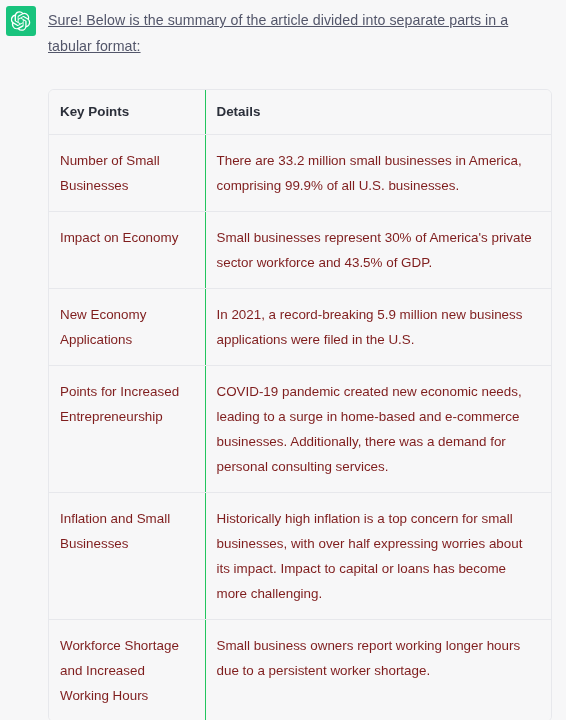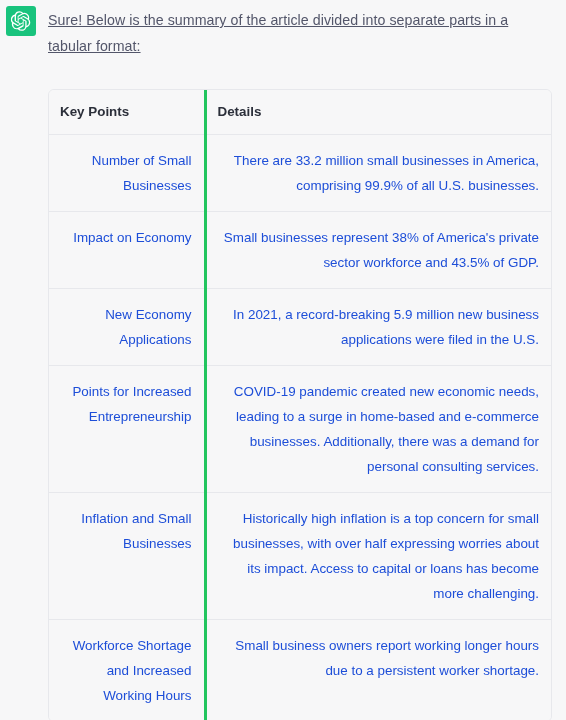--- a/index.html
+++ b/index.html
@@ -66,35 +66,35 @@
     table-layout: fixed;
     background: #f7f7f8;
   }
   table.summary th, table.summary td {
     text-align: left;
     vertical-align: top;
     padding: 13px 12px 13px 11px;
     font-size: 13.4px;
     line-height: 25px;
     border-bottom: 1px solid #e7e8ec;
-    border-right: 3px solid #22c55e;
+    border-right: 1px solid #22c55e;
     overflow-wrap: break-word;
   }
   table.summary th:last-child,
   table.summary td:last-child { border-right: none; }
   table.summary tr:last-child td { border-bottom: none; }
   table.summary th {
     font-weight: bold;
     color: #2b2f3a;
     font-size: 13.4px;
     padding-top: 11px;
     padding-bottom: 11px;
     line-height: 22px;
   }
-  table.summary td { color: #1d4ed8; text-align: right; }
+  table.summary td { color: #7f1d1d; }
   col.c-key { width: 156px; }
   col.c-det { width: 346px; }
 </style>
 </head>
 <body>
 
 <div class="message">
 
   <div class="avatar">
     <span>
@@ -120,33 +120,33 @@
             <th>Details</th>
           </tr>
         </thead>
         <tbody>
           <tr>
             <td>Number of Small Businesses</td>
             <td>There are 33.2 million small businesses in America, comprising 99.9% of all U.S. businesses.</td>
           </tr>
           <tr>
             <td>Impact on Economy</td>
-            <td>Small businesses represent 38% of America's private sector workforce and 43.5% of GDP.</td>
+            <td>Small businesses represent 30% of America's private sector workforce and 43.5% of GDP.</td>
           </tr>
           <tr>
             <td>New Economy Applications</td>
             <td>In 2021, a record-breaking 5.9 million new business applications were filed in the U.S.</td>
           </tr>
           <tr>
             <td>Points for Increased Entrepreneurship</td>
             <td>COVID-19 pandemic created new economic needs, leading to a surge in home-based and e-commerce businesses. Additionally, there was a demand for personal consulting services.</td>
           </tr>
           <tr>
             <td>Inflation and Small Businesses</td>
-            <td>Historically high inflation is a top concern for small businesses, with over half expressing worries about its impact. Access to capital or loans has become more challenging.</td>
+            <td>Historically high inflation is a top concern for small businesses, with over half expressing worries about its impact. Impact to capital or loans has become more challenging.</td>
           </tr>
           <tr>
             <td>Workforce Shortage and Increased Working Hours</td>
             <td>Small business owners report working longer hours due to a persistent worker shortage.</td>
           </tr>
 
         </tbody>
       </table>
     </div>
 

